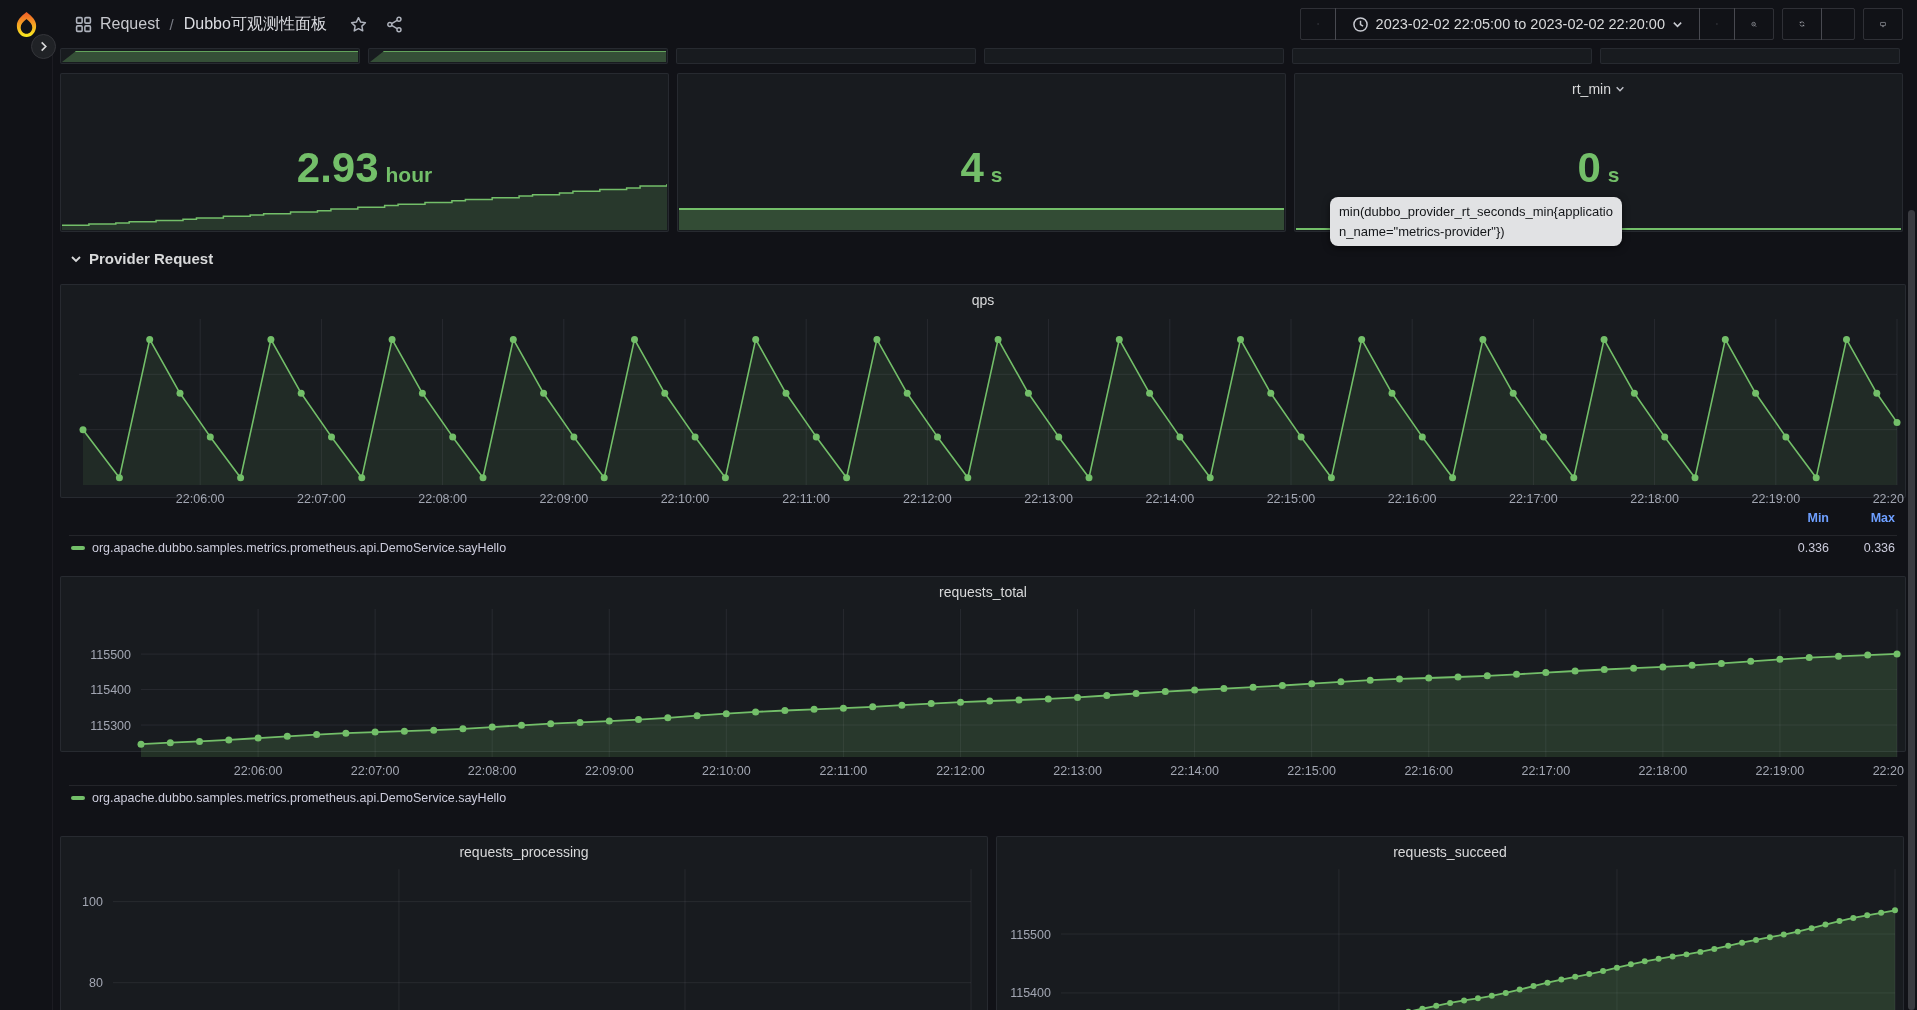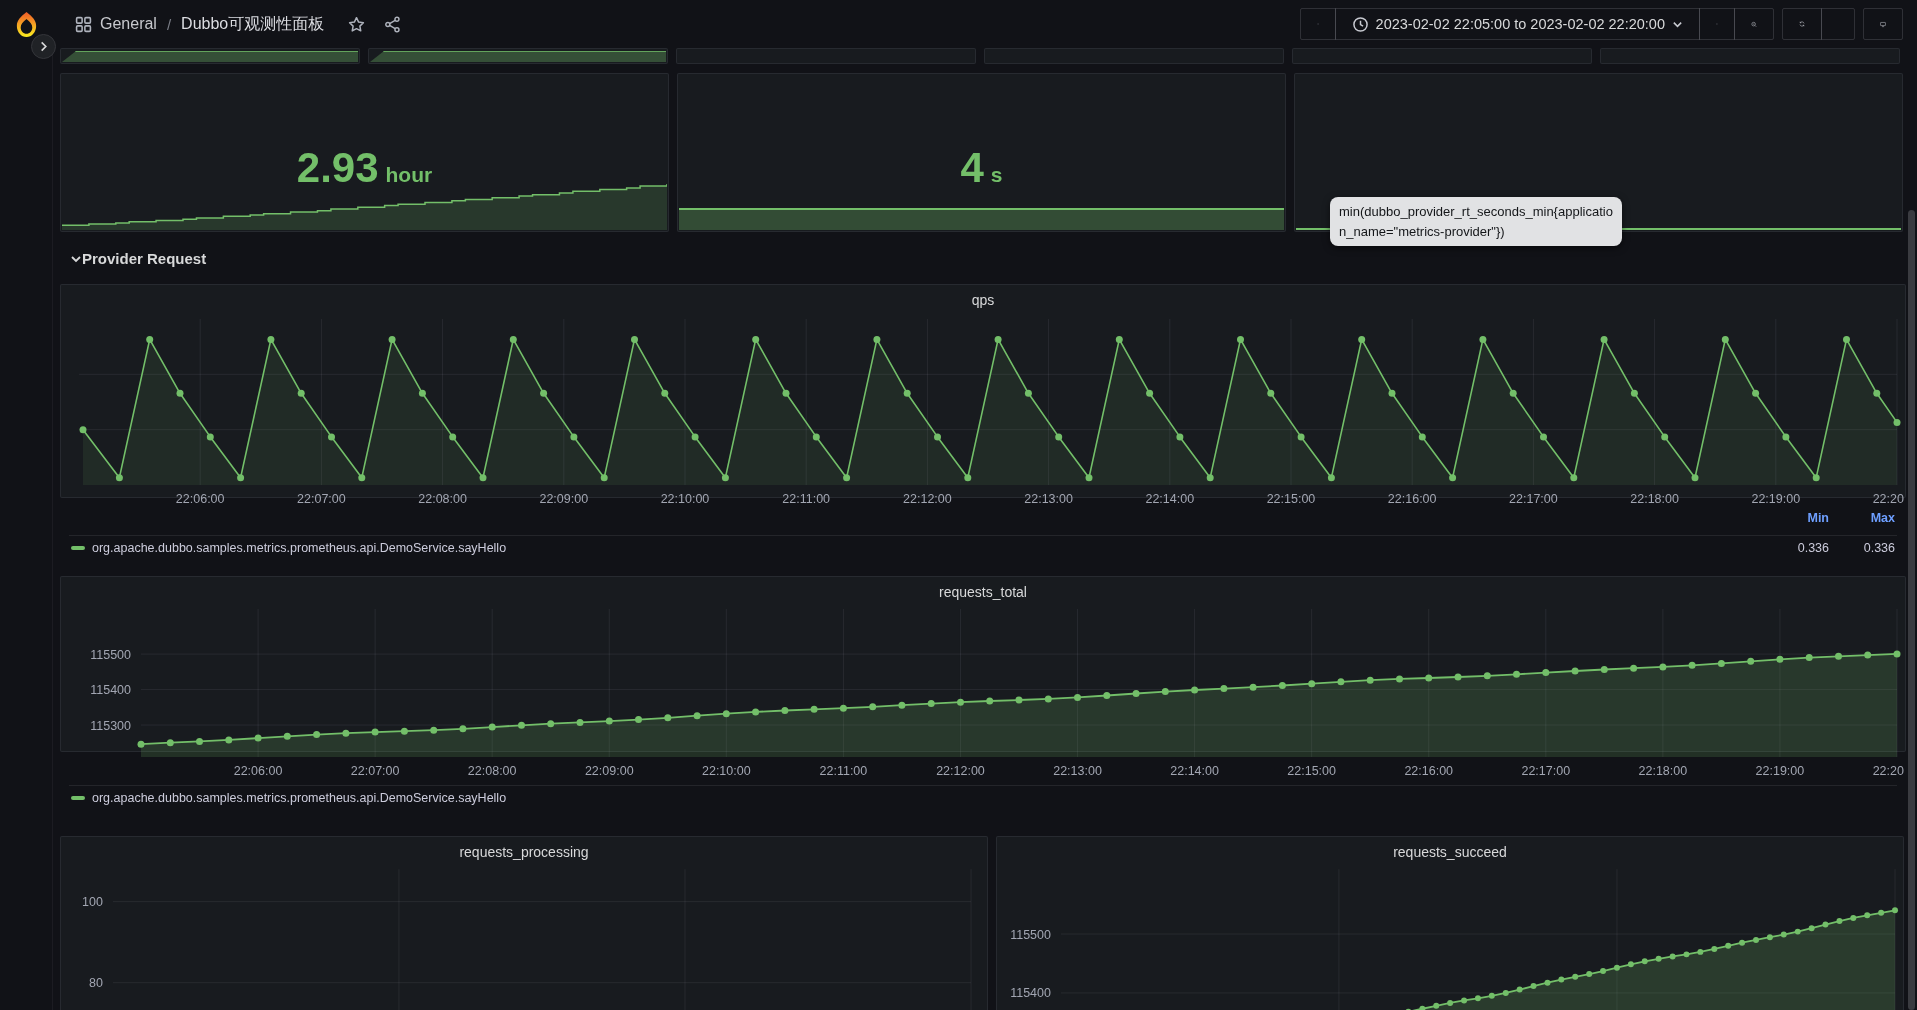--- a/index.html
+++ b/index.html
@@ -36,21 +36,21 @@
   .panel-title { position:absolute; left:0; right:0; top:7px; text-align:center; font-size:14px; font-weight:500; color:#d8d9da; cursor:pointer; }
   .panel-title .caret { display:inline-block; margin-left:4px; color:#c2c4cc; }
   .stat-value { position:absolute; left:0; right:0; top:72px; text-align:center; color:#73bf69; font-weight:700; line-height:44px; white-space:nowrap; }
   .stat-value .num { font-size:42px; }
   .stat-value .unit { font-size:21px; margin-left:7px; }
   .spark { position:absolute; left:1px; right:1px; bottom:1px; }
   .band-spark { height:22px; background:rgba(115,191,105,0.30); border-top:2px solid #73bf69; }
   .flat-spark { height:2px; background:#73bf69; }
   .sliver-fill { position:absolute; left:1px; right:1px; bottom:1px; height:11px; background:rgba(115,191,105,0.32); border-top:1px solid rgba(115,191,105,0.75); clip-path:polygon(0 100%,14px 0,100% 0,100% 100%); }
 
-  .section-hdr { position:absolute; left:70px; top:250px; display:flex; align-items:center; color:#d8d9da; font-size:15px; font-weight:600; cursor:pointer; }
+  .section-hdr { position:absolute; left:70px; top:250px; display:flex; align-items:center; gap:7px; color:#d8d9da; font-size:15px; font-weight:600; cursor:pointer; }
 
   .chart-svg { position:absolute; left:0; top:0; width:100%; display:block; }
   .tick { fill:#a2a6b2; font-size:12.5px; font-family:"Liberation Sans","DejaVu Sans",sans-serif; }
   .minmax-row { position:absolute; right:10px; display:flex; font-size:12.5px; font-weight:700; color:#6e9fff; }
   .minmax-row span, .legend-vals span { width:66px; text-align:right; }
   .legend-divider { position:absolute; left:8px; right:8px; height:1px; background:rgba(204,204,220,0.10); }
   .legend-row { position:absolute; left:10px; right:10px; display:flex; align-items:center; font-size:12.5px; color:#ccccdc; }
   .legend-dash { width:14px; height:4px; border-radius:2px; background:#73bf69; margin-right:7px; flex:none; }
   .legend-name { cursor:pointer; }
   .legend-vals { margin-left:auto; display:flex; color:#ccccdc; font-weight:400; }
@@ -82,21 +82,21 @@
     </div>
     <div class="crumb">
       <span class="crumb-icon">
         <svg class="ico" width="17" height="17" viewBox="0 0 16 16" fill="none" stroke="currentColor" stroke-width="1.5">
           <rect x="1.5" y="1.5" width="5.2" height="5.2" rx="1"></rect>
             <rect x="9.3" y="1.5" width="5.2" height="5.2" rx="1"></rect>
           <rect x="1.5" y="9.3" width="5.2" height="5.2" rx="1"></rect>
             <rect x="9.3" y="9.3" width="5.2" height="5.2" rx="1"></rect>
         </svg>
       </span>
-      <span class="crumb-section">General</span>
+      <span class="crumb-section">Request</span>
       <span class="crumb-sep">/</span>
       <span class="crumb-title">Dubbo可观测性面板</span>
       <span class="nav-ico-btn" style="margin-left:10px;">
         <svg class="ico" width="17" height="17" viewBox="0 0 16 16" fill="none" stroke="currentColor" stroke-width="1.4" stroke-linejoin="round">
           <path d="M8 1.6l2 4.1 4.5.6-3.3 3.2.8 4.5L8 11.9 4 14l.8-4.5L1.5 6.3 6 5.7z"></path>
         </svg>
       </span>
       <span class="nav-ico-btn">
         <svg class="ico" width="17" height="17" viewBox="0 0 16 16" fill="none" stroke="currentColor" stroke-width="1.4">
           <circle cx="12.2" cy="3" r="1.9"></circle>
@@ -241,20 +241,24 @@
     <svg class="spark" height="50" preserveAspectRatio="none" style="width:calc(100% - 2px);" viewBox="0 0 607 50">
         <path d="M0,45.3H13.5V45.3H27.0V44.0H40.5V44.0H54.0V43.1H67.4V41.8H80.9V41.8H94.4V40.5H107.9V40.5H121.4V39.3H134.9V38.0H148.4V38.0H161.9V36.3H175.4V36.3H188.8V35.0H202.3V33.7H215.8V33.7H229.3V32.0H242.8V32.0H256.3V30.7H269.8V28.9H283.3V28.9H296.8V27.2H310.2V27.2H323.7V25.5H337.2V24.2H350.7V24.2H364.2V22.5H377.7V22.5H391.2V20.8H404.7V19.5H418.2V19.5H431.6V17.8H445.1V17.8H458.6V16.0H472.1V14.8H485.6V14.8H499.1V13.0H512.6V11.3H526.1V11.3H539.6V9.6H553.0V9.6H566.5V7.9H580.0V6.1H593.5V6.1H607.0V4.0H607V50H0Z" fill="#73BF69" fill-opacity="0.18"></path>
         <path d="M0,45.3H13.5V45.3H27.0V44.0H40.5V44.0H54.0V43.1H67.4V41.8H80.9V41.8H94.4V40.5H107.9V40.5H121.4V39.3H134.9V38.0H148.4V38.0H161.9V36.3H175.4V36.3H188.8V35.0H202.3V33.7H215.8V33.7H229.3V32.0H242.8V32.0H256.3V30.7H269.8V28.9H283.3V28.9H296.8V27.2H310.2V27.2H323.7V25.5H337.2V24.2H350.7V24.2H364.2V22.5H377.7V22.5H391.2V20.8H404.7V19.5H418.2V19.5H431.6V17.8H445.1V17.8H458.6V16.0H472.1V14.8H485.6V14.8H499.1V13.0H512.6V11.3H526.1V11.3H539.6V9.6H553.0V9.6H566.5V7.9H580.0V6.1H593.5V6.1H607.0V4.0H607" fill="none" stroke="#73BF69" stroke-width="1.5"></path>
       </svg>
   </div>
   <div class="panel" style="left:677px;top:73px;width:609px;height:159px;">
     <div class="stat-value"><span class="num">4</span><span class="unit">s</span></div>
     <div class="spark band-spark"></div>
   </div>
   <div class="panel" style="left:1294px;top:73px;width:609px;height:159px;">
+    <div class="panel-title"><span>rt_min</span><span class="caret"><svg class="ico" width="10" height="10" viewBox="0 0 12 12" fill="none" stroke="currentColor" stroke-width="1.7" style="display:inline-block;">
+            <path d="M2 4l4 4 4-4"></path>
+          </svg></span></div>
+    <div class="stat-value"><span class="num">0</span><span class="unit">s</span></div>
     <div class="spark flat-spark"></div>
   </div>
 
   <div class="tooltip">min(dubbo_provider_rt_seconds_min{application_name="metrics-provider"})</div>
 
   <div class="section-hdr">
     <span>
       <svg class="ico" width="12" height="12" viewBox="0 0 12 12" fill="none" stroke="currentColor" stroke-width="1.8">
           <path d="M2 4l4 4 4-4"></path>
         </svg>

